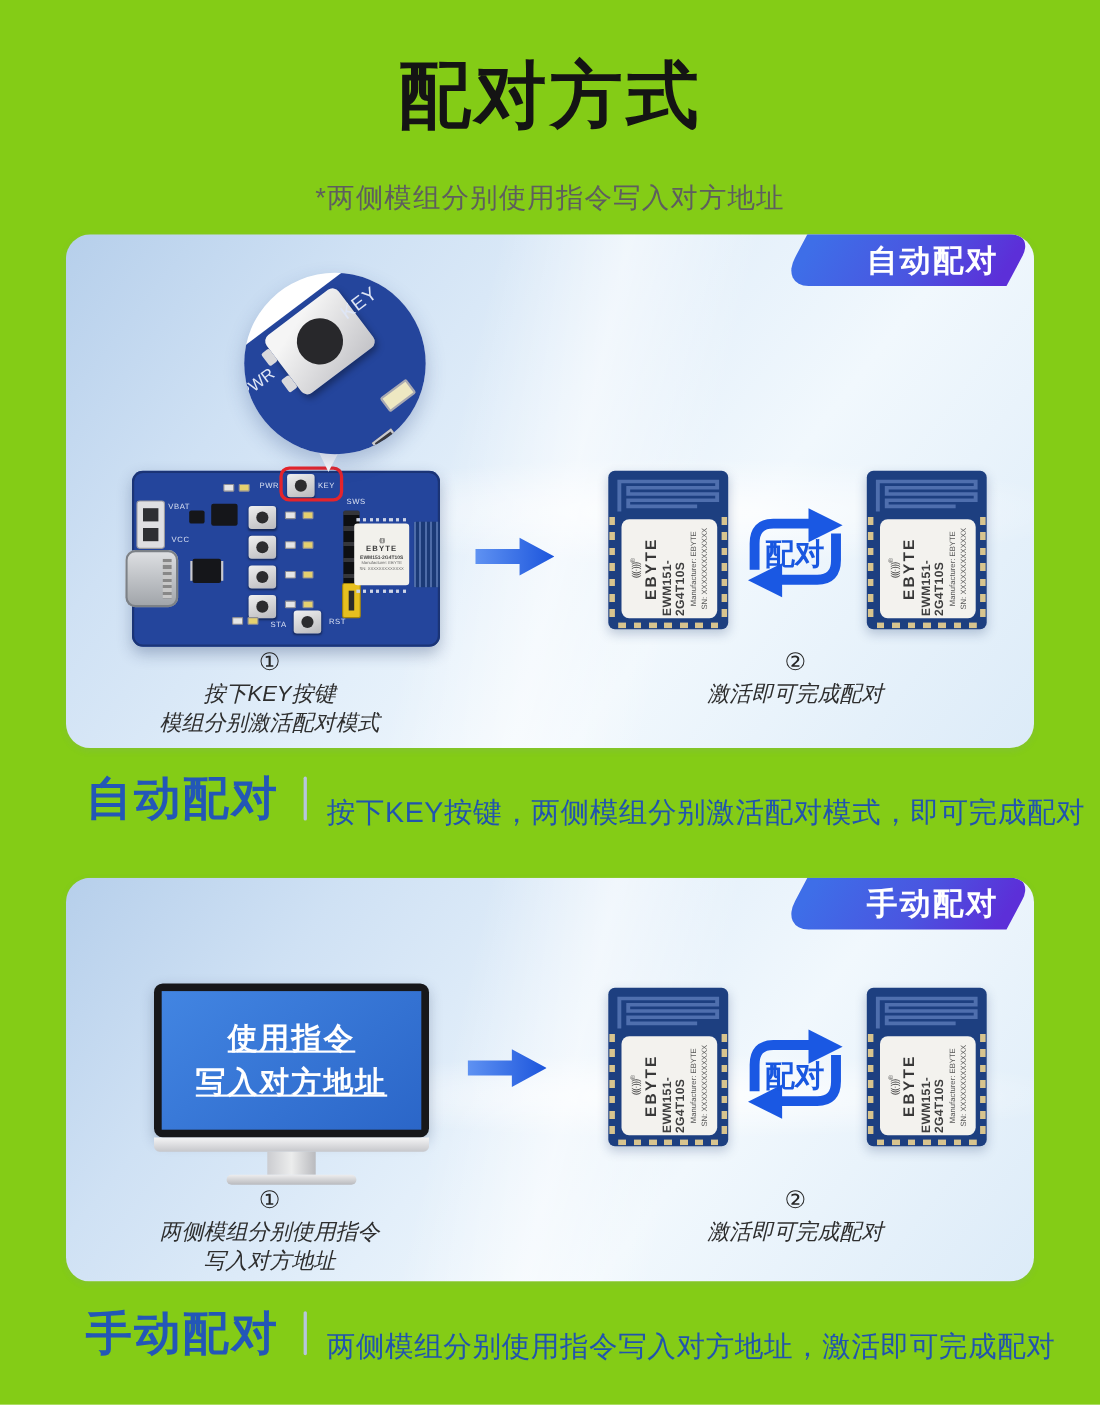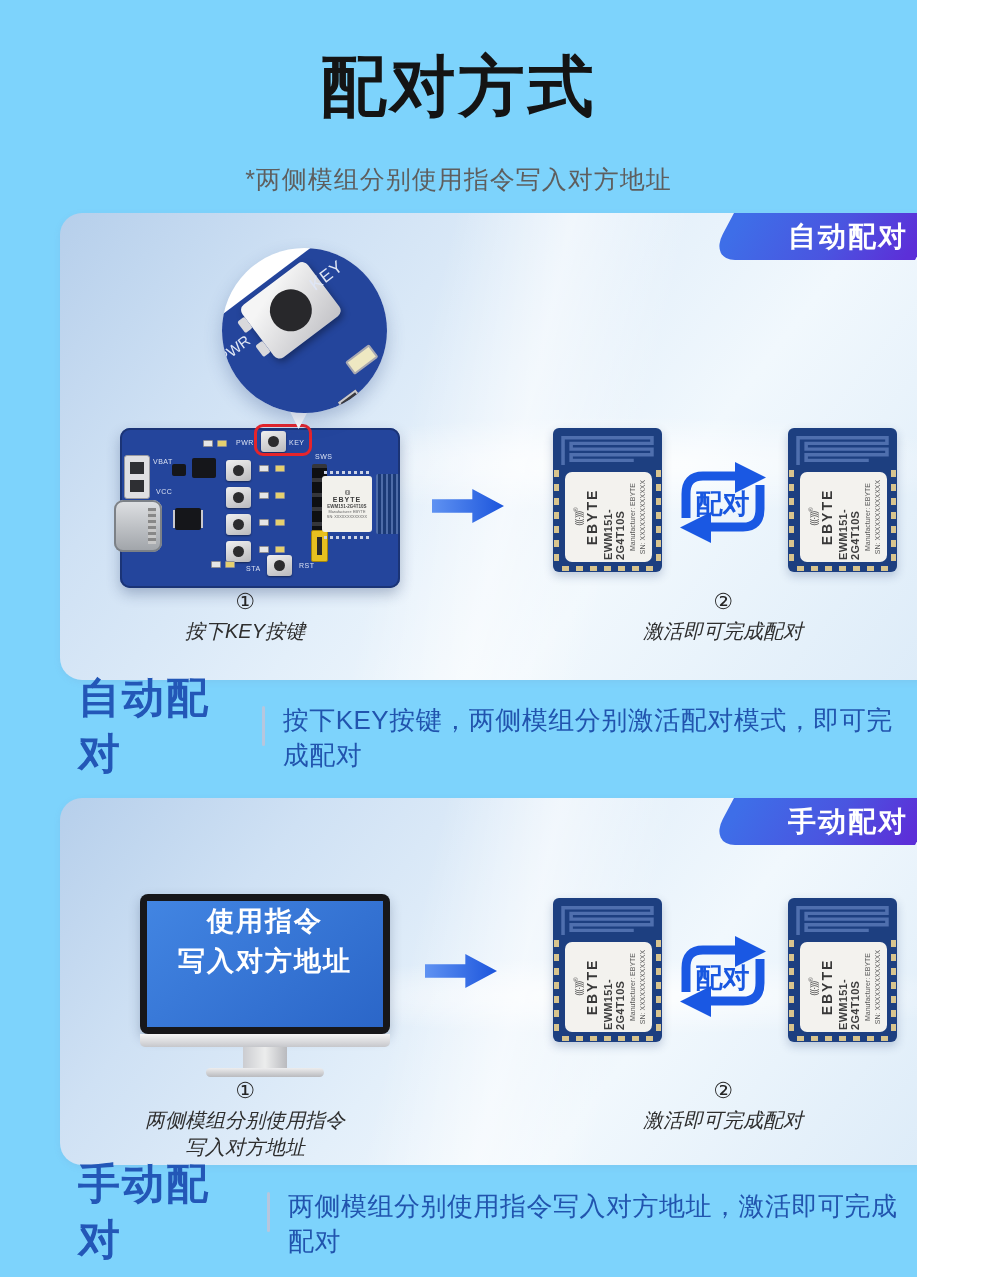--- a/index.html
+++ b/index.html
@@ -1,17 +1,17 @@
 <!DOCTYPE html>
 <html><head>
 <meta charset="utf-8">
 <style>
   * { margin:0; padding:0; box-sizing:border-box; }
   body { background:#ffffff; }
-  .page { position:relative; width:917px; height:1277px; background:#7dd3fc; overflow:hidden;
+  .page { position:relative; width:1000px; height:1277px; background:#84cc16; overflow:hidden;
           font-family:"Liberation Sans","DejaVu Sans",sans-serif; }
 
   
   .title { position:absolute; top:42px; width:100%; text-align:center;
            font-size:66px; font-weight:800; color:#141414; letter-spacing:3px; }
   .subtitle { position:absolute; top:163px; width:100%; text-align:center;
               font-size:25px; color:#5e5e5e; letter-spacing:1px; }
 
   
   .panel { position:absolute; left:60px; width:880px; border-radius:22px; overflow:hidden;
@@ -140,22 +140,22 @@
   .panel-manual .cycle { left:605px; top:126px; }
   .cycle svg { position:absolute; inset:0; width:100%; height:100%; }
   .cycle-label { position:absolute; inset:0; display:flex; align-items:center; justify-content:center;
                  font-size:27px; font-weight:700; color:#1857e0; padding-top:2px; }
 
   
   .monitor { position:absolute; left:80px; top:96px; width:250px; }
   .mon-frame { height:140px; background:#17171a; border-radius:8px; padding:7px;
                box-shadow:0 5px 12px rgba(20,40,80,.25); }
   .mon-screen { height:100%; background:linear-gradient(140deg,#4285e2 0%,#2b66c8 100%);
-               display:flex; flex-direction:column; align-items:center; justify-content:flex-start;
-               color:#ffffff; font-size:27px; font-weight:700; line-height:40px; letter-spacing:2px; }
+               display:flex; flex-direction:column; align-items:center; justify-content:center;
+               color:#ffffff; font-size:27px; font-weight:700; line-height:40px; letter-spacing:2px;text-decoration:underline; }
   .mon-chin { height:13px; background:linear-gradient(180deg,#f5f5f6,#c6c7cb); border-radius:0 0 5px 5px; }
   .mon-neck { width:44px; height:21px; margin:0 auto;
                background:linear-gradient(90deg,#cbccd0,#eceded 50%,#b9babe); }
   .mon-base { width:118px; height:9px; margin:0 auto;
                background:linear-gradient(180deg,#ededee,#b9babe); border-radius:5px; }
 
   
   .step { position:absolute; width:280px; text-align:center; }
   .step-num { font-size:22px; color:#262626; margin-bottom:3px; }
   .step-line { font-size:20px; line-height:27px; color:#2e2e2e;font-style:italic; }
@@ -293,20 +293,21 @@
           <div class="m-model">EWM151-2G4T10S</div>
           <div class="m-mfr">Manufacturer: EBYTE</div>
           <div class="m-sn">SN: XXXXXXXXXXXXX</div>
         </div>
       </div>
     </div>
 
     <div class="step step-1">
       <div class="step-num">①</div>
       <div class="step-line">按下KEY按键</div>
+      <div class="step-line">模组分别激活配对模式</div>
     </div>
     <div class="step step-2">
       <div class="step-num">②</div>
       <div class="step-line">激活即可完成配对</div>
     </div>
   </div>
 
   <div class="summary summary-auto">
     <div class="summary-title">自动配对</div>
     <div class="summary-div"></div>

